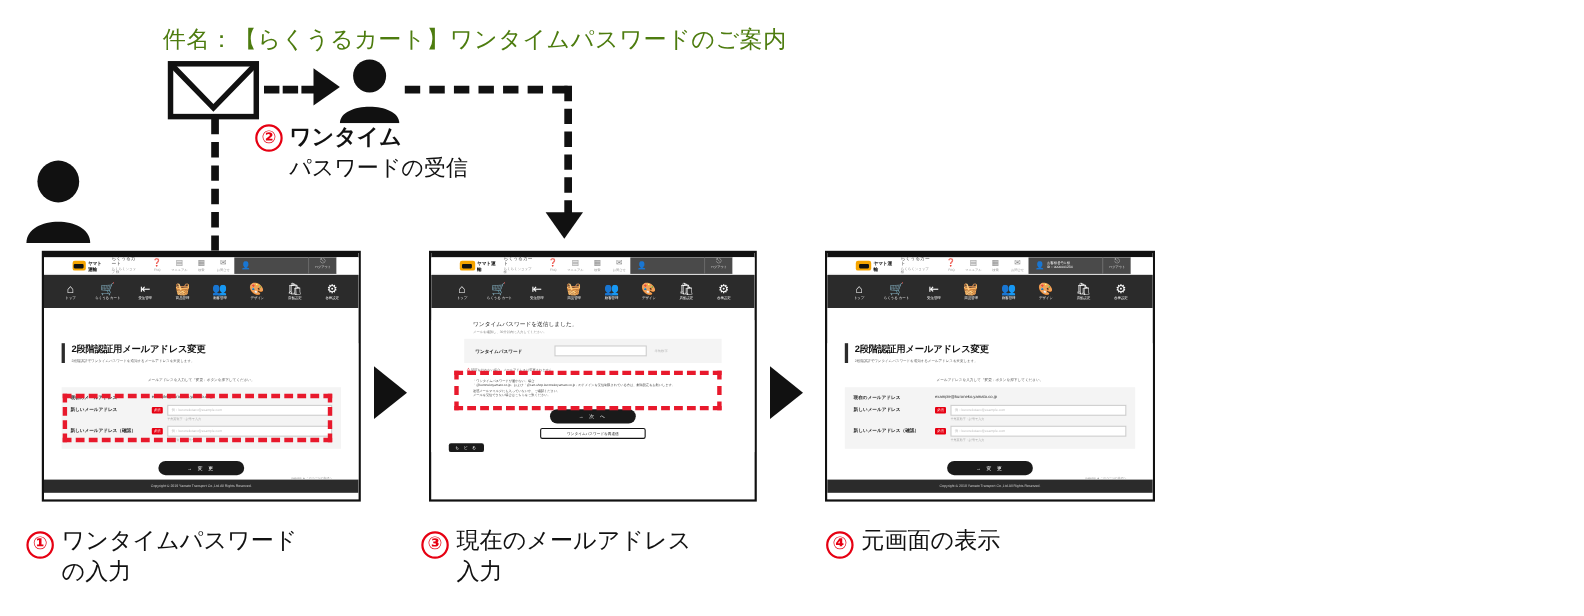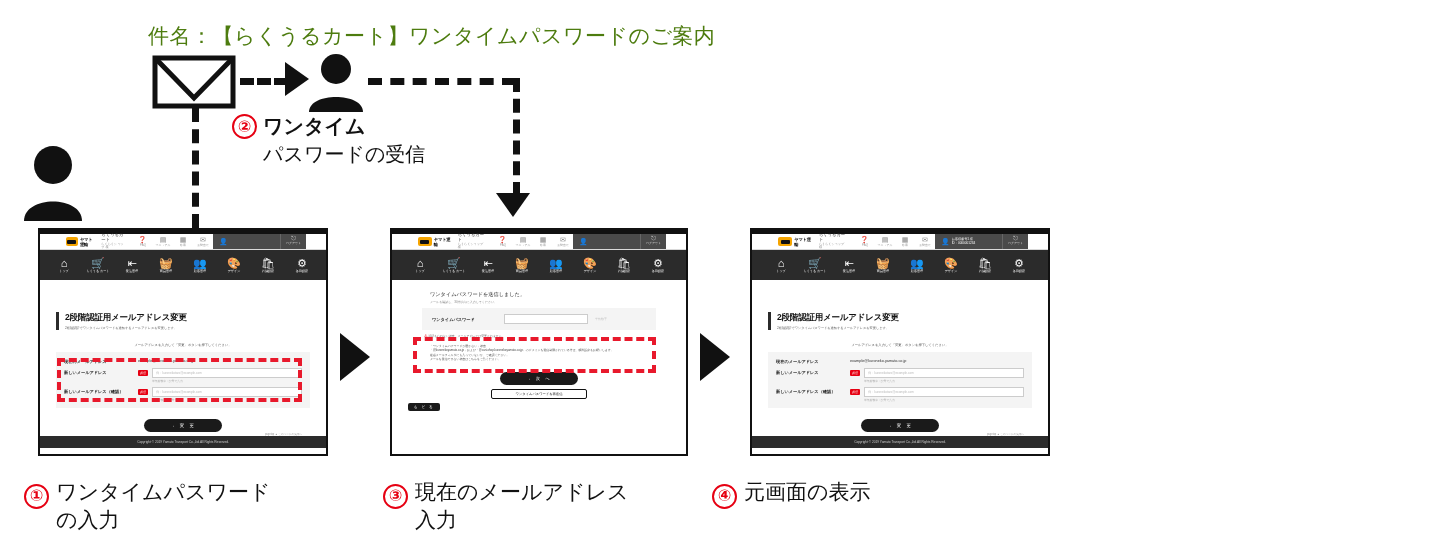--- a/index.html
+++ b/index.html
@@ -603,15 +603,15 @@
 </div>
 
 <div class="abs bottom-cap" style="left:24px;top:478px;">
   <span class="circ-num cn">①</span><span class="txt"><span>ワンタイムパスワード</span><br><span>の入力</span></span>
 </div>
 
 <div class="abs bottom-cap" style="left:383px;top:478px;">
   <span class="circ-num cn">③</span><span class="txt"><span>現在のメールアドレス</span><br><span>入力</span></span>
 </div>
 
-<div class="abs bottom-cap" style="left:712px;top:478px;text-align:center;">
+<div class="abs bottom-cap" style="left:751px;top:478px;text-align:center;">
   <span class="circ-num cn">④</span><span class="txt">元画面の表示</span>
 </div>
 
 </body></html>

